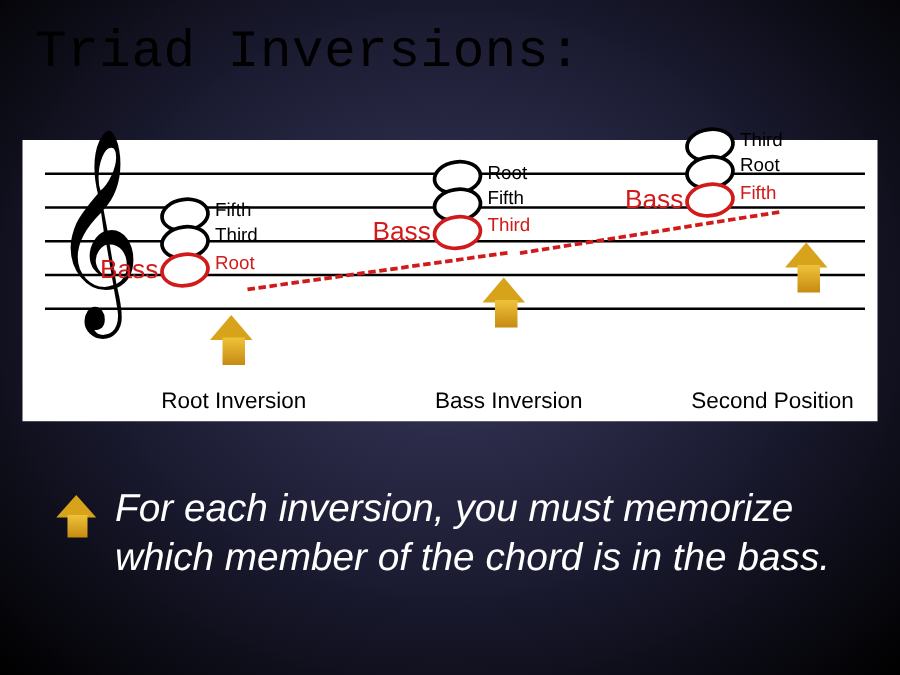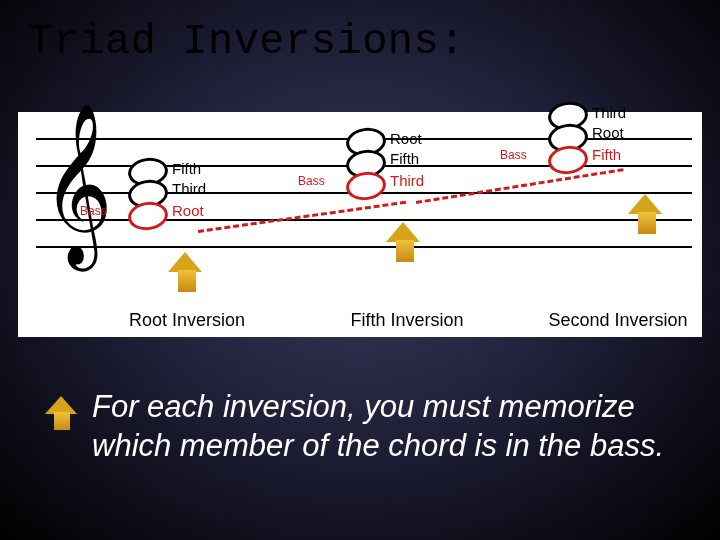--- a/index.html
+++ b/index.html
@@ -26,21 +26,21 @@
   .clef{position:absolute;left:18px;top:2px;font-size:140px;line-height:1;color:#000;font-family:"Segoe UI Symbol","Apple Symbols",serif;transform:scaleX(0.85)}
   
   .chord{position:absolute;width:170px;height:170px}
   .chord.root{left:110px;top:46px}
   .chord.first{left:328px;top:16px}
   .chord.second{left:530px;top:-10px}
   
   .note{position:absolute;width:34px;height:22px;border:3px solid #000;border-radius:50%;background:#fff;transform:rotate(-8deg)}
   .note.red{border-color:#d11b1b}
   .note-label{position:absolute;color:#000;font-size:15px;left:44px}
-  .bass-label{position:absolute;color:#d11b1b;font-size:12px}
+  .bass-label{position:absolute;color:#d11b1b;font-size:21px}
   
   .dash{position:absolute;border-top:3px dashed #d11b1b;height:0;transform-origin:left center}
   
   .up-arrow{position:absolute;width:30px;height:40px}
   .up-arrow .head{width:0;height:0;border-left:17px solid transparent;border-right:17px solid transparent;border-bottom:20px solid #d6a31a;position:absolute;left:-2px;top:0}
   .up-arrow .shaft{position:absolute;left:8px;top:18px;width:18px;height:22px;background:linear-gradient(#efc23a,#c78a12)}
   .position-label{position:absolute;color:#000;font-size:18px;bottom:6px;text-align:center}
   
   .body-text{
     position:absolute;left:92px;top:388px;width:600px;
@@ -108,21 +108,21 @@
   <div class="up-arrow" style="left:370px;top:110px">
       <div class="head"></div>
       <div class="shaft"></div>
     </div>
   <div class="up-arrow" style="left:612px;top:82px">
       <div class="head"></div>
       <div class="shaft"></div>
     </div>
 
   <div class="position-label" style="left:94px;width:150px">Root Inversion</div>
-  <div class="position-label" style="left:314px;width:150px">Fifth Inversion</div>
-  <div class="position-label" style="left:520px;width:160px">Second Inversion</div>
+  <div class="position-label" style="left:314px;width:150px">Bass Inversion</div>
+  <div class="position-label" style="left:520px;width:160px">Second Position</div>
 </div>
 
 <div class="bullet-arrow">
     <div class="head"></div>
     <div class="shaft"></div>
   </div>
 <div class="body-text">For each inversion, you must memorize which member of the chord is in the bass.</div>
 
 </body></html>

